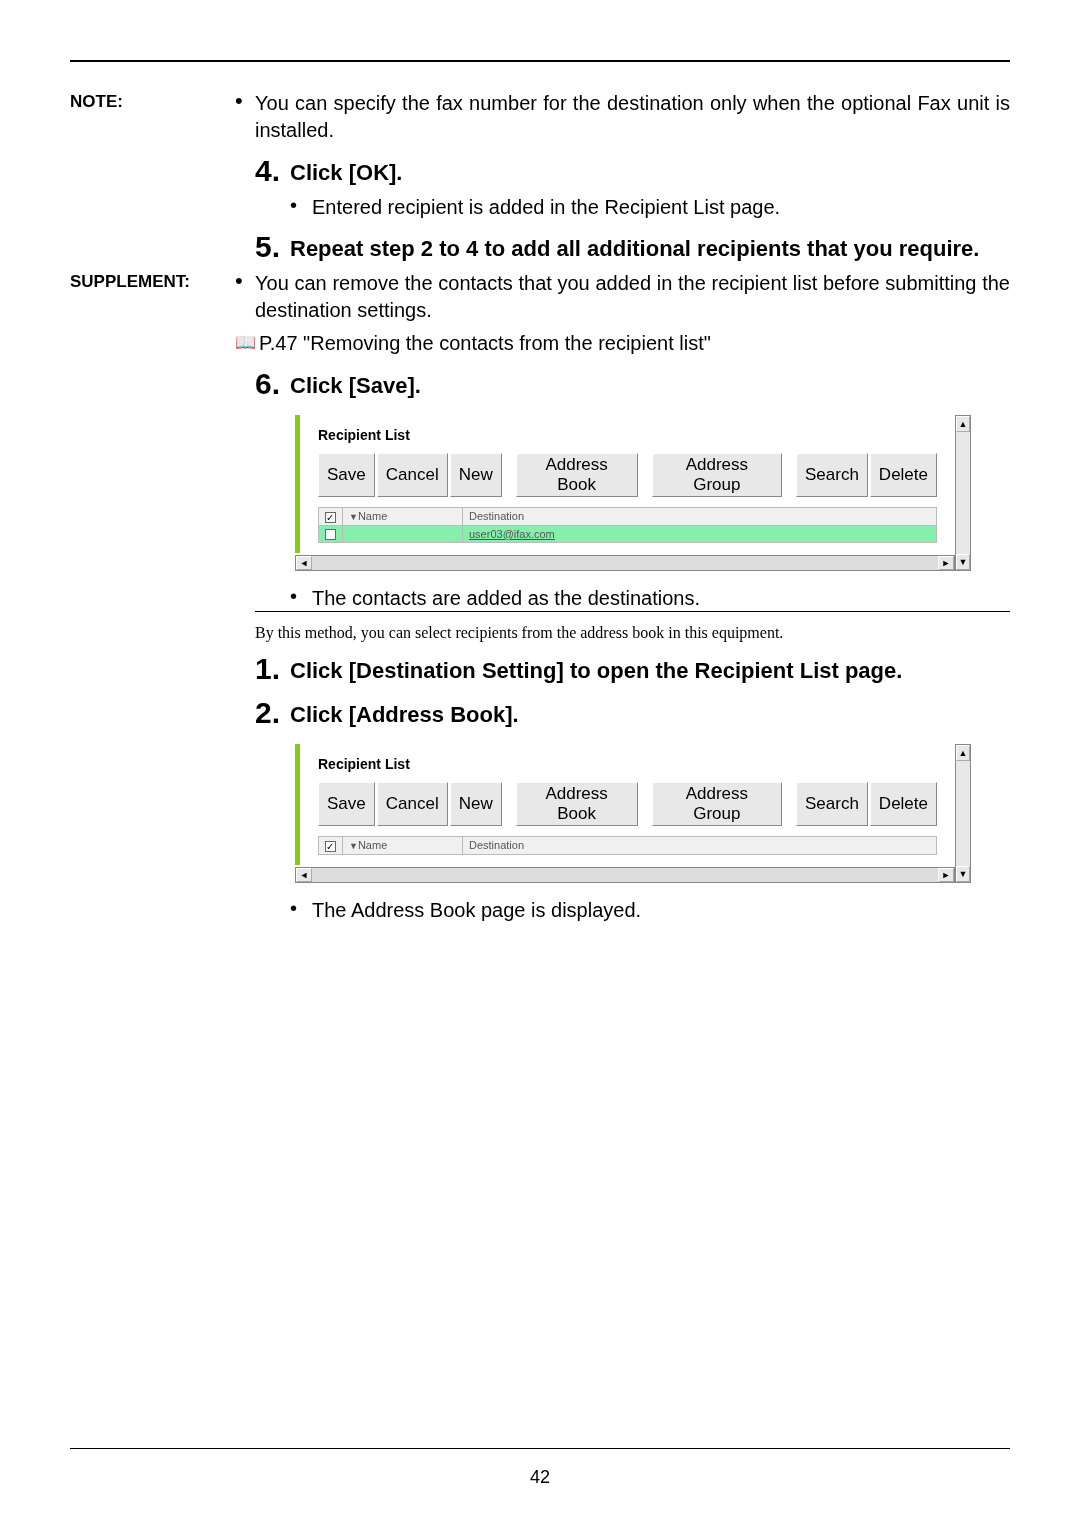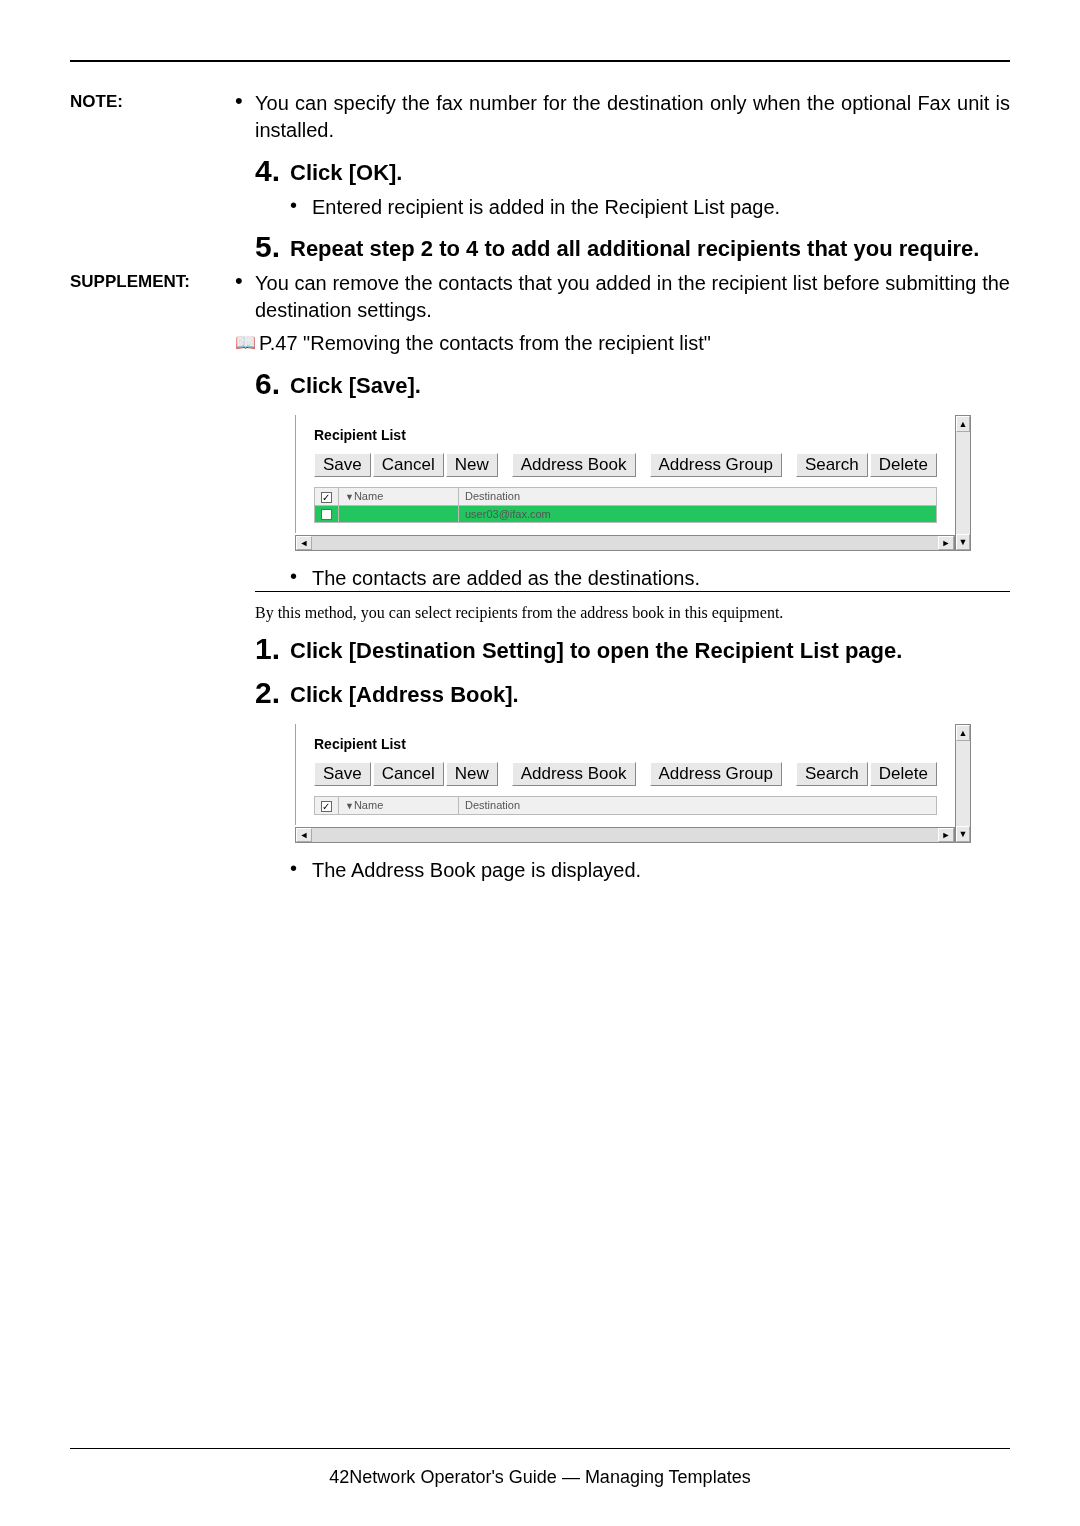--- a/index.html
+++ b/index.html
@@ -99,21 +99,21 @@
       font-family: 'Times New Roman', serif;
       margin-bottom: 6px;
     }
     .screenshot {
       margin: 14px 0 14px 40px;
       width: 660px;
       position: relative;
       background: #fff;
     }
     .shot-inner {
-      border-left: 1px solid #84cc16;
+      border-left: 5px solid #84cc16;
       padding: 12px 18px 10px 18px;
       background: #fff;
     }
     .shot-title {
       font-size: 14px;
       font-weight: bold;
       margin-bottom: 10px;
     }
     .btnbar {
       display: flex;
@@ -139,21 +139,22 @@
     }
     .grid-table td, .grid-table th {
       border: 1px solid #bbb;
       padding: 2px 6px;
       background: #f0f0f0;
       font-weight: normal;
       text-align: left;
       color: #555;
     }
     .grid-table .cell-white {
-      background: #22c55e;
+      background: #86efac;
+      text-decoration: underline;
     }
     .checkcell { width: 22px; text-align: center; background:#e8e8e8; }
     .namecell { width: 120px; }
     .cb {
       width:11px; height:11px; display:inline-block;
       border:1px solid #666; background:#fff; vertical-align:middle;
     }
     .cb.checked::before {
       content: "✓"; font-size: 10px; line-height: 9px;
       display:block; color:#000;
@@ -356,15 +357,14 @@
   <div class="sub-row">
     <div class="sub-bullet">•</div>
     <div class="sub-text">The Address Book page is displayed.</div>
   </div>
 </div>
 
 <div class="footer">
   <div class="footer-rule"></div>
   <div class="footer-row">
     <span>42</span>
-    <span>Network Operator's Guide — Managing Templates</span>
   </div>
 </div>
 
 </body></html>

